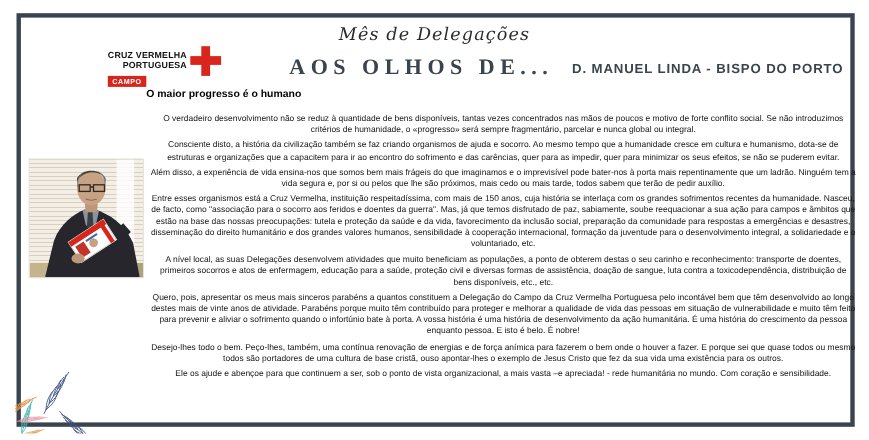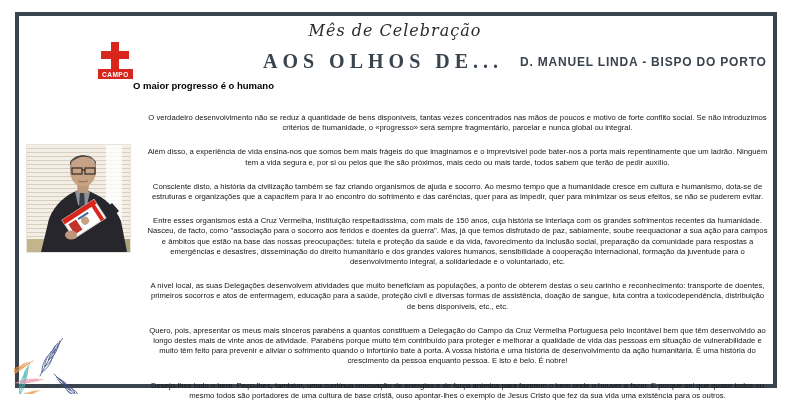--- a/index.html
+++ b/index.html
@@ -29,62 +29,65 @@
   .main-title { position:absolute; left:263px; top:50px; color:#3a444e;
                 font-size:20px; font-weight:bold; letter-spacing:5px; white-space:nowrap;font-family:Liberation Serif, serif; }
   .author-title { position:absolute; left:520px; top:55px; color:#3a444e;
                   font-size:12px; font-weight:bold; letter-spacing:.8px; white-space:nowrap; }
 
   .subtitle { position:absolute; left:133px; top:80px; width:649px; text-align:left;
               font-size:9.5px; font-weight:bold; color:#000; }
 
   .body-text { position:absolute; left:133px; top:99px; width:649px; text-align:center;
                font-size:7.7px; line-height:10.2px; color:#151515; }
-  .body-text p { margin:14px; }
+  .body-text p { margin:4px; }
 
   
   .photo { position:absolute; left:27px; top:145px; width:103px; height:107px;
            background:repeating-linear-gradient(180deg,#f4efe6 0 3px,#d8cfbf 3px 4px);
            box-shadow:0 0 0 1px #e8e4dc; overflow:hidden; }
   .photo .column { position:absolute; right:8px; top:0; width:16px; height:100%;
                    background:rgba(255,255,255,.8); }
   .photo .sill { position:absolute; left:0; bottom:0; width:100%; height:13px;
                  background:linear-gradient(90deg,#c4b48c 0 55%,#a9a37b 55% 100%); }
   .photo svg { position:absolute; left:0; top:0; }
 
   .feathers { position:absolute; left:14px; top:338px; }
 </style>
 </head>
 <body>
 
 <div class="page">
 
   <div class="frame"></div>
 
-  <div class="script-header">Mês de Celebração</div>
+  <div class="script-header">Mês de Delegações</div>
 
   <div class="logo">
-    <span class="cross"></span>
+    <span class="logo-text"><span>CRUZ VERMELHA</span><br>
+      <span>PORTUGUESA</span>
+    </span><span class="cross"></span>
     <span class="campo-badge">CAMPO</span>
   </div>
 
   <div class="main-title">AOS OLHOS DE...</div>
 
   <div class="author-title">D. MANUEL LINDA - BISPO DO PORTO</div>
 
   <div class="subtitle">O maior progresso é o humano</div>
 
   <div class="body-text">
     <p>O verdadeiro desenvolvimento não se reduz à quantidade de bens disponíveis, tantas vezes concentrados nas mãos de poucos e motivo de forte conflito social. Se não introduzimos critérios de humanidade, o «progresso» será sempre fragmentário, parcelar e nunca global ou integral.</p>
+    <p>Consciente disto, a história da civilização também se faz criando organismos de ajuda e socorro. Ao mesmo tempo que a humanidade cresce em cultura e humanismo, dota-se de estruturas e organizações que a capacitem para ir ao encontro do sofrimento e das carências, quer para as impedir, quer para minimizar os seus efeitos, se não se puderem evitar.</p>
     <p>Além disso, a experiência de vida ensina-nos que somos bem mais frágeis do que imaginamos e o imprevisível pode bater-nos à porta mais repentinamente que um ladrão. Ninguém tem a vida segura e, por si ou pelos que lhe são próximos, mais cedo ou mais tarde, todos sabem que terão de pedir auxílio.</p>
-    <p>Consciente disto, a história da civilização também se faz criando organismos de ajuda e socorro. Ao mesmo tempo que a humanidade cresce em cultura e humanismo, dota-se de estruturas e organizações que a capacitem para ir ao encontro do sofrimento e das carências, quer para as impedir, quer para minimizar os seus efeitos, se não se puderem evitar.</p>
     <p>Entre esses organismos está a Cruz Vermelha, instituição respeitadíssima, com mais de 150 anos, cuja história se interlaça com os grandes sofrimentos recentes da humanidade. Nasceu, de facto, como "associação para o socorro aos feridos e doentes da guerra". Mas, já que temos disfrutado de paz, sabiamente, soube reequacionar a sua ação para campos e âmbitos que estão na base das nossas preocupações: tutela e proteção da saúde e da vida, favorecimento da inclusão social, preparação da comunidade para respostas a emergências e desastres, disseminação do direito humanitário e dos grandes valores humanos, sensibilidade à cooperação internacional, formação da juventude para o desenvolvimento integral, a solidariedade e o voluntariado, etc.</p>
     <p>A nível local, as suas Delegações desenvolvem atividades que muito beneficiam as populações, a ponto de obterem destas o seu carinho e reconhecimento: transporte de doentes, primeiros socorros e atos de enfermagem, educação para a saúde, proteção civil e diversas formas de assistência, doação de sangue, luta contra a toxicodependência, distribuição de bens disponíveis, etc., etc.</p>
     <p>Quero, pois, apresentar os meus mais sinceros parabéns a quantos constituem a Delegação do Campo da Cruz Vermelha Portuguesa pelo incontável bem que têm desenvolvido ao longo destes mais de vinte anos de atividade. Parabéns porque muito têm contribuído para proteger e melhorar a qualidade de vida das pessoas em situação de vulnerabilidade e muito têm feito para prevenir e aliviar o sofrimento quando o infortúnio bate à porta. A vossa história é uma história de desenvolvimento da ação humanitária. É uma história do crescimento da pessoa enquanto pessoa. E isto é belo. É nobre!</p>
     <p>Desejo-lhes todo o bem. Peço-lhes, também, uma contínua renovação de energias e de força anímica para fazerem o bem onde o houver a fazer. E porque sei que quase todos ou mesmo todos são portadores de uma cultura de base cristã, ouso apontar-lhes o exemplo de Jesus Cristo que fez da sua vida uma existência para os outros.</p>
+    <p>Ele os ajude e abençoe para que continuem a ser, sob o ponto de vista organizacional, a mais vasta –e apreciada! - rede humanitária no mundo. Com coração e sensibilidade.</p>
   </div>
 
   <div class="photo">
     <div class="column"></div>
     <div class="sill"></div>
     <svg width="103" height="107" viewBox="0 0 103 107">
 
       <path d="M14,107 L22,74 C28,58 40,50 49,46 L56,44 L64,47 C78,53 88,62 94,76 L100,107 Z" fill="#26262c"></path>
 
       <path d="M48,46 L56,44 L63,47 L60,60 L51,60 Z" fill="#8d939c"></path>

